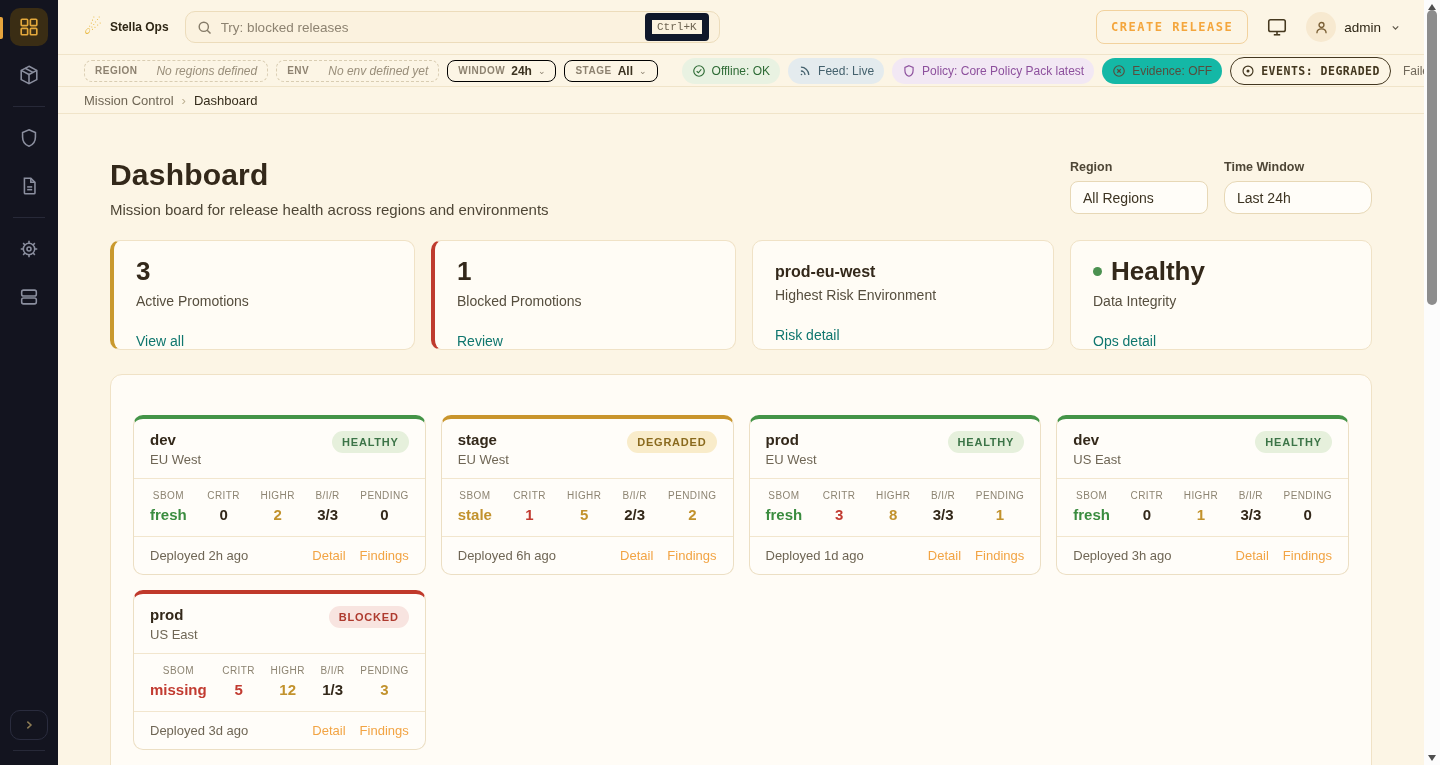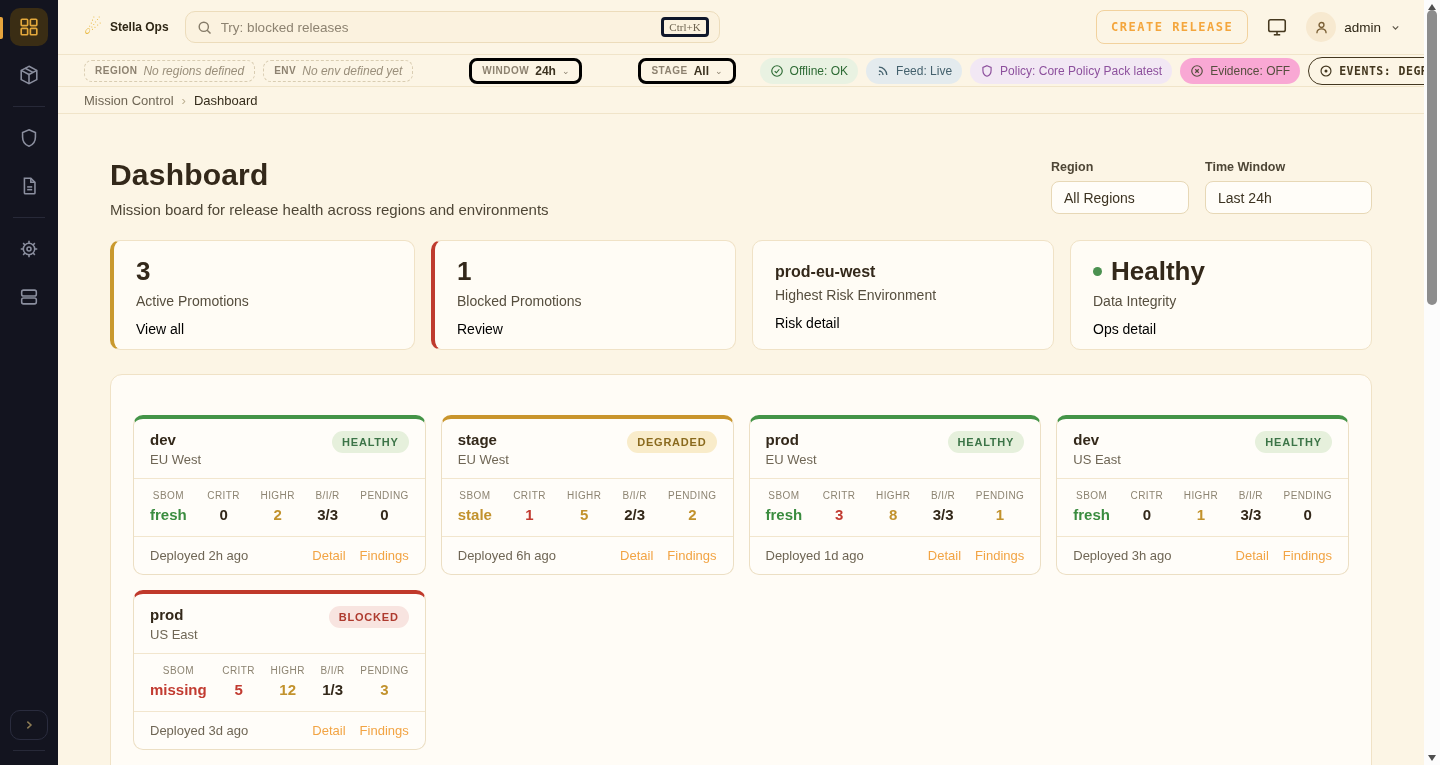--- a/index.html
+++ b/index.html
@@ -33,47 +33,47 @@
   
   .topbar { height:54px; flex:none; display:flex; align-items:center; padding:0 22px 0 26px; gap:16px; }
   .brand { display:flex; align-items:center; gap:8px; }
   .logo-glyph { font-size:20px; color:#e8b63a; line-height:1; }
   .brand-name { font-size:12px; font-weight:bold; color:#2e2615; }
   .searchbox { width:535px; height:32px; border:1px solid #ecdcbb; background:#fbf2df; border-radius:10px;
                display:flex; align-items:center; padding:0 10px; gap:8px; color:#857b68; }
   .searchbox input { flex:1; border:none; outline:none; background:transparent; font-size:13.5px; color:#5f584a;
                      font-family:"Liberation Sans", sans-serif; }
   .searchbox input::placeholder { color:#8d8371; opacity:1; }
-  .kbd { font-family:Liberation Serif, serif; font-size:11px; color:#6d6350; border:3px solid #0f172a;
+  .kbd { font-family:Liberation Mono, monospace; font-size:11px; color:#6d6350; border:7px solid #0f172a;
          border-radius:4px; padding:1px 5px; }
   .topbar-right { margin-left:auto; display:flex; align-items:center; gap:18px;padding-left:16px; }
   .create-btn { font-family:"DejaVu Sans Mono", monospace; font-size:12px; font-weight:bold; letter-spacing:1.5px;
                 color:#f4a63d; border:1px solid #f2d29e; border-radius:8px; padding:9px 14px; background:transparent; cursor:pointer; }
   .monitor-btn { color:#46391f; cursor:pointer; }
   .user-menu { display:flex; align-items:center; gap:8px; cursor:pointer; }
   .avatar { width:30px; height:30px; border-radius:50%; background:#f7e9d0; display:flex; align-items:center; justify-content:center; color:#7a5f35; }
   .user-name { font-size:13.5px; color:#2e2615; }
   .chev { color:#5f584a; }
 
   
   .contextbar { height:33px; flex:none; display:flex; align-items:center; padding:0 26px; gap:8px;
                 border-top:1px solid #f0e4c9; border-bottom:1px solid #f0e4c9; white-space:nowrap; }
   .pill { display:flex; align-items:center; gap:6px; border-radius:8px; padding:3px 10px; }
   .pill.dashed { border:1px dashed #d9cdb2; }
-  .pill.solid { border:3px solid #000000;margin-left:48px; }
+  .pill.solid { border:1px solid #000000; }
   .pill-label { font-size:10px; font-weight:bold; letter-spacing:0.5px; color:#8d8270; }
-  .pill-ital { font-size:12px; font-style:italic; color:#9a8f7b; }
+  .pill-ital { font-size:12px; font-style:italic; color:#9a8f7b;margin-left:13px; }
   .pill-val { font-size:12px; font-weight:bold; color:#3c3321; }
   .pill-chev { font-size:9px; color:#8d8270; }
   .vdiv { width:1px; height:18px; background:#e6d9bd; margin:0 4px; }
   .badge { display:flex; align-items:flex-start; gap:6px; border-radius:999px; padding:6px 10px; font-size:12px; font-weight:500; }
   .badge.offline { background:#e9f2e2; color:#2e6b35; }
   .badge.feed { background:#e4ebee; color:#44616d; }
   .badge.policy { background:#f2e8f4; color:#8d509d; }
-  .badge.evidence { background:#f9a8d4; color:#564e3e; }
+  .badge.evidence { background:#14b8a6; color:#564e3e; }
   .badge.events { border:1.5px solid #43371f; color:#43371f; font-family:"DejaVu Sans Mono", monospace;
                   font-size:11.5px; font-weight:bold; letter-spacing:0.5px; background:transparent; }
   .warn-text { font-size:12px; color:#70685a; margin-left:4px; }
 
   
   .breadcrumbbar { height:27px; flex:none; display:flex; align-items:center; gap:8px; padding:0 26px;
                    border-bottom:1px solid #f0e4c9; font-size:13px; }
   .bc-parent { color:#6f6655; cursor:pointer; }
   .bc-sep { color:#bdb193; }
   .bc-current { color:#352c1b; }
@@ -81,33 +81,33 @@
   
   .content { flex:1; padding:44px 52px 0; overflow:hidden; }
   .content-header { display:flex; justify-content:space-between; align-items:flex-start; }
   .page-title { font-size:30px; font-weight:bold; color:#33281a; letter-spacing:0.2px; }
   .page-sub { font-size:15px; color:#4e4636; margin-top:9px; }
   .filters { display:flex; gap:16px; padding-top:2px; }
   .filter-label { font-size:12.5px; font-weight:bold; color:#4e4636; margin-bottom:7px; }
   .select { height:33px; border:1px solid #e7d8b6; border-radius:8px; background:#fffdf8; display:flex;
             align-items:center; padding:0 12px; font-size:14px; color:#3c3321; cursor:pointer; }
   .select.region { width:138px; }
-  .select.window { width:167px; }
+  .select.window { width:148px;border-radius:13px; }
 
   
   .stat-row { display:flex; gap:16px; margin-top:22px; }
   .stat-card { flex:1; height:110px; background:#fffcf5; border:1px solid #f0e2c6; border-radius:10px; padding:16px 22px; }
   .stat-card.accent-amber { border-left:4px solid #c9992e; }
   .stat-card.accent-red { border-left:4px solid #bf3b2e; }
   .stat-value-lg { font-size:26px; font-weight:bold; color:#33281a; line-height:1.15; }
   .stat-value-md { font-size:16px; font-weight:bold; color:#33281a; padding-top:6px; }
   .healthy-line { display:flex; align-items:center; gap:9px; }
   .dot-green { width:9px; height:9px; border-radius:50%; background:#4b9150; flex:none; }
   .stat-label { font-size:14px; color:#564e3e; margin-top:6px; }
-  .stat-link { display:inline-block; font-size:14px; color:#000000; margin-top:12px; cursor:pointer; }
+  .stat-link { display:inline-block; font-size:14px; color:#0f766e; margin-top:24px; cursor:pointer; }
 
   
   .panel { margin-top:24px; background:#fffcf6; border:1px solid #f0e2c6; border-radius:12px; padding:22px; height:600px; }
   .panel-header { display:flex; justify-content:space-between; align-items:center; }
   .panel-title { font-size:17px; font-weight:bold; color:#33281a; }
   .panel-link { font-size:14px; color:#f2a444; cursor:pointer; }
   .pgrid { display:grid; grid-template-columns:repeat(4, 1fr); gap:15px; margin-top:18px; }
   .pcard { background:#fffdf9; border:1px solid #ecdfc4; border-radius:10px; overflow:hidden; }
   .pcard.tb-green { border-top:4px solid #449447; }
   .pcard.tb-amber { border-top:4px solid #c9952c; }

